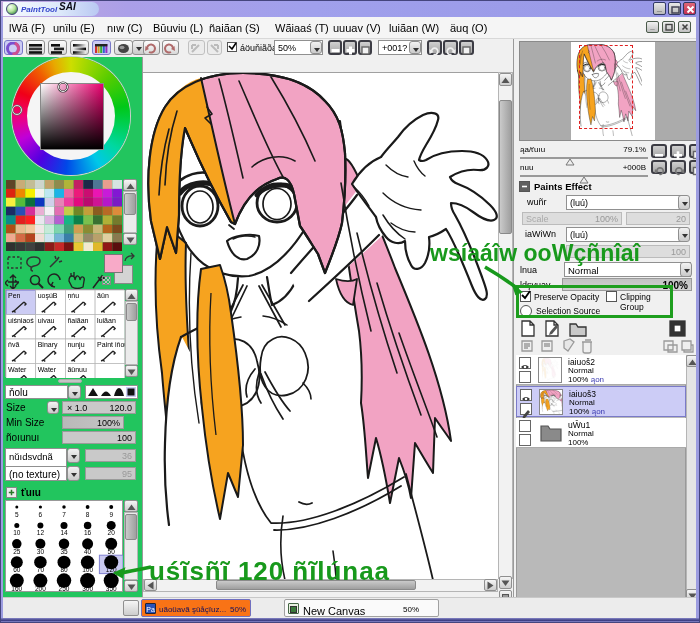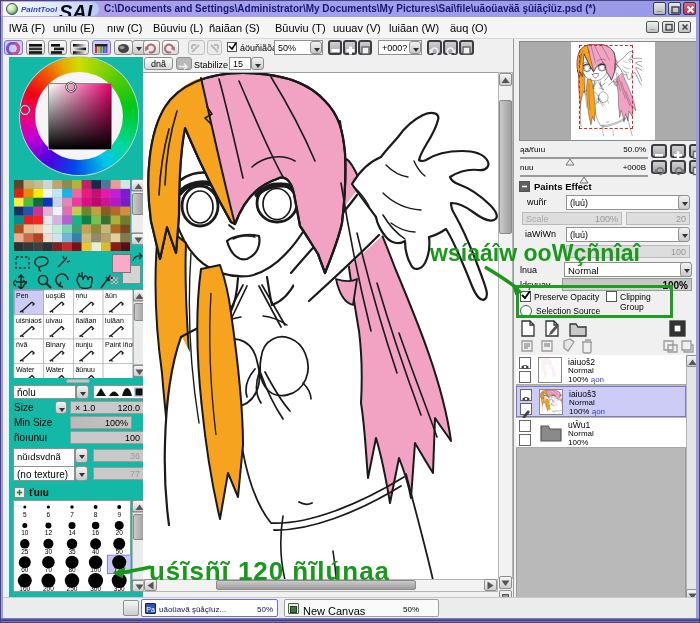--- a/index.html
+++ b/index.html
@@ -2,21 +2,21 @@
 <html><head><meta charset="utf-8"><style>
 *{margin:0;padding:0;box-sizing:border-box}
 html,body{width:700px;height:623px;overflow:hidden}
 #app{position:relative;width:700px;height:623px;background:#f0f0f0;font-family:"Liberation Sans",sans-serif;border:1px solid #45457e;overflow:hidden}
 .abs{position:absolute}
 
 #titlebar{left:0;top:0;width:698px;height:16px;background:linear-gradient(90deg,#c3aade 0%,#ab9fe8 18%,#a0a0ec 45%,#9898e6 100%)}
 #logo{left:2px;top:1px;width:96px;height:14px;background:linear-gradient(90deg,#f8fbff,#dce8fa 60%,#b9c8f2);border-radius:0 7px 7px 0;overflow:hidden}
 #logo .ball{position:absolute;left:3px;top:1px;width:12px;height:12px;border-radius:50%;background:radial-gradient(circle at 35% 30%,#f6fff4,#b8e6a0 45%,#4d9950 80%,#2c6c38);border:1px solid #447;}
 #logo .pt{position:absolute;left:18px;top:3px;font-size:8px;font-weight:bold;font-style:italic;color:#3344cc;letter-spacing:0}
-#logo .sai{position:absolute;left:56px;top:-1px;font-size:20px;font-weight:bold;font-style:italic;color:#0a0a14}
+#logo .sai{position:absolute;left:56px;top:-1px;font-size:10px;font-weight:bold;font-style:italic;color:#0a0a14}
 #titlepath{left:103px;top:2px;font-size:10px;font-weight:bold;color:#181878;white-space:nowrap}
 .winbtn{width:13px;height:13px;border:1px solid #333a66;border-radius:2px;background:linear-gradient(180deg,#e8e8e8,#b8b8b8);top:1px}
 .winbtn.cl{background:linear-gradient(180deg,#e06878,#c23050);}
 .winbtn span{position:absolute;left:0;top:-1px;width:100%;text-align:center;font-size:9px;font-weight:bold;color:#444;line-height:13px}
 
 #menubar{left:0;top:16px;width:698px;height:22px;background:#f5f5f5;border-bottom:1px solid #d8d8d8}
 #menubar .mi{position:absolute;top:5px;font-size:11px;color:#000;white-space:nowrap}
 .docbtn{width:13px;height:12px;border:1px solid #4a5a4a;border-radius:2px;background:linear-gradient(180deg,#f0f0f0,#c0c0c0);top:4px}
 .docbtn span{position:absolute;left:0;top:-1px;width:100%;text-align:center;font-size:8px;font-weight:bold;color:#333;line-height:12px}
 
@@ -24,21 +24,21 @@
 .tbtn{position:absolute;height:15px;border:1px solid #8f8f8f;border-radius:3px;background:linear-gradient(180deg,#fdfdfd,#d9d9d9);top:1px}
 .tbtn.sel{background:#ccccf4;border-color:#7878c8}
 .tbtn.dis{background:#ececec;border-color:#c0c0c0}
 .tbtn.dk{border:2px solid #3c3c44;background:linear-gradient(180deg,#cfcfcf,#a8a8a8);border-radius:3px}
 .combo{position:absolute;height:15px;background:#fff;border:1px solid #909090;font-size:9px;color:#000;top:1px}
 .combo .v{position:absolute;left:3px;top:2px}
 .arrbtn{position:absolute;width:13px;height:15px;border:1px solid #8f8f8f;border-radius:3px;background:linear-gradient(180deg,#f2f2f2,#cacaca);top:1px}
 .arrbtn:after{content:"";position:absolute;left:3px;top:6px;border:3px solid transparent;border-top:4px solid #333}
 .tlabel{position:absolute;font-size:9px;color:#000;top:4px}
 
-#leftpanel{left:8px;top:56px;width:142px;height:540px;background:#14b8a6;border-right:1px solid #9a9a9a}
+#leftpanel{left:0;top:56px;width:142px;height:540px;background:#22c55e;border-right:1px solid #9a9a9a}
 #rightpanel{left:512px;top:38px;width:152px;height:562px;background:#f0f0f0;border-left:1px solid #9a9a9a}
 #canvaswrap{left:142px;top:56px;width:370px;height:540px;background:#f0f0f0}
 #minibar{left:0;top:0;width:370px;height:15px;background:#f0f0f0}
 #canvas{left:0;top:15px;width:355px;height:507px;background:#fff;border-top:1px solid #a0a0a0;overflow:hidden}
 
 .sbtrack{position:absolute;background:#ebebeb;border:1px solid #b5b5b5}
 .sbthumb{position:absolute;background:linear-gradient(90deg,#cacaca,#9f9f9f);border:1px solid #8a8a8a;border-radius:2px}
 .sbbtn{position:absolute;width:13px;height:13px;border:1px solid #8f8f8f;border-radius:2px;background:linear-gradient(180deg,#f5f5f5,#cdcdcd);font-size:7px;color:#333;text-align:center;line-height:12px}
 
 .lbl{position:absolute;font-size:10px;color:#000}
@@ -52,42 +52,41 @@
 
 #botedge{left:0;top:617px;width:698px;height:6px;background:linear-gradient(180deg,#8888c8,#3a3a80 40%,#9c9ce0 70%,#9c9ce0)}
 </style></head><body>
 <div id="app">
   <div id="titlebar" class="abs"></div>
   <div id="logo" class="abs">
       <div class="ball"></div>
       <span class="pt">PaintTool</span>
       <span class="sai">SAI</span>
     </div>
-  <div id="titlepath" class="abs">C:\Documents and Settings\Administrator\My Documents\My Pictures\Sai\file\uãoüaväã şûiãçîüz.psd (*)</div>
   <div class="winbtn abs" style="left:652px">
       <span>_</span>
     </div>
   <div class="winbtn abs" style="left:667px">
       <svg width="11" height="11" style="position:absolute;left:1px;top:1px">
         <rect x="2" y="3" width="7" height="6" fill="none" stroke="#445" stroke-width="1.5"></rect>
       </svg>
     </div>
   <div class="winbtn cl abs" style="left:682px">
       <svg width="11" height="11" style="position:absolute;left:1px;top:1px">
         <path d="M2.5 2.5 L8.5 8.5 M8.5 2.5 L2.5 8.5" stroke="#fff" stroke-width="2"></path>
       </svg>
     </div>
 
   <div id="menubar" class="abs">
     <span class="mi" style="left:8px">lWã (F)</span>
     <span class="mi" style="left:52px">unïlu (E)</span>
     <span class="mi" style="left:106px">nıw (C)</span>
     <span class="mi" style="left:152px">Būuviu (L)</span>
     <span class="mi" style="left:208px">ñaiãan (S)</span>
-    <span class="mi" style="left:274px">Būuviu (T)</span>
+    <span class="mi" style="left:274px">Wãiaaś (T)</span>
     <span class="mi" style="left:332px">uuuav (V)</span>
     <span class="mi" style="left:388px">luiãan (W)</span>
     <span class="mi" style="left:449px">äuq (O)</span>
     <div class="docbtn abs" style="left:645px">
         <span>_</span>
       </div>
     <div class="docbtn abs" style="left:661px">
         <svg width="10" height="10" style="position:absolute;left:1px;top:0px">
           <rect x="2" y="2.5" width="6" height="5.5" fill="none" stroke="#444" stroke-width="1.4"></rect>
         </svg>
@@ -168,21 +167,21 @@
           <rect x="1.5" y="4" width="8" height="3" fill="#fff"></rect>
         </svg></div>
     <div class="tbtn dk" style="left:342px;width:14px"><svg width="11" height="11">
           <rect x="1.5" y="4" width="8" height="3" fill="#fff"></rect>
           <rect x="4" y="1.5" width="3" height="8" fill="#fff"></rect>
         </svg></div>
     <div class="tbtn dk" style="left:357px;width:14px"><svg width="11" height="11">
           <rect x="2" y="2" width="7" height="7" fill="#f2f2f2" stroke="#666" stroke-width="1.4"></rect>
         </svg></div>
     <div class="combo" style="left:377px;width:44px">
-        <span class="v">+000?</span>
+        <span class="v">+001?</span>
       </div>
     <div class="arrbtn" style="left:408px;width:12px;height:13px;top:2px"></div>
     <div class="tbtn dk" style="left:426px;width:15px"><svg width="11" height="11">
           <path d="M2.5 7 a3.2 3.2 0 1 1 2 2.4" fill="none" stroke="#eee" stroke-width="1.7"></path>
           <path d="M0.5 4 L4.5 7 L0.5 9 Z" fill="#eee"></path>
         </svg></div>
     <div class="tbtn dk" style="left:442px;width:15px"><svg width="11" height="11">
           <path d="M8.5 7 a3.2 3.2 0 1 0 -2 2.4" fill="none" stroke="#eee" stroke-width="1.7"></path>
           <path d="M10.5 4 L6.5 7 L10.5 9 Z" fill="#eee"></path>
         </svg></div>
@@ -420,21 +419,21 @@
       </div>
     <div class="arrbtn" style="left:66px;top:391px;height:15px"></div>
     <div class="rbar" style="left:84px;top:392px;width:51px;color:#999">
         <span class="rv">36</span>
       </div>
     <div class="combo" style="left:4px;top:409px;width:62px;height:15px">
         <span class="v" style="font-size:10px">(no texture)</span>
       </div>
     <div class="arrbtn" style="left:66px;top:409px;height:15px"></div>
     <div class="rbar" style="left:84px;top:410px;width:51px;color:#999">
-        <span class="rv">77</span>
+        <span class="rv">95</span>
       </div>
 
     <div style="position:absolute;left:5px;top:430px;width:11px;height:11px;border:1px solid #888;background:#eee">
         <svg width="9" height="9" style="display:block">
           <path d="M4.5 1.8 v5.4 M1.8 4.5 h5.4" stroke="#2a7a2a" stroke-width="1.5"></path>
         </svg>
       </div>
     <div class="lbl" style="left:20px;top:430px;font-weight:bold">ťuıu</div>
 
     <div style="position:absolute;left:4px;top:443px;width:118px;height:92px;background:#fff;border:1px solid #999"></div>
@@ -494,31 +493,20 @@
     <div class="sbbtn" style="left:123px;top:443px;width:14px;height:12px"><svg width="9" height="7" style="margin-top:3px">
           <path d="M4.5 0.5 L8.5 6 L0.5 6 Z" fill="#555"></path>
         </svg></div>
     <div class="sbtrack" style="left:123px;top:455px;width:14px;height:68px"></div>
     <div class="sbthumb" style="left:124px;top:457px;width:12px;height:26px"></div>
     <div class="sbbtn" style="left:123px;top:523px;width:14px;height:12px"><svg width="9" height="7" style="margin-top:3px">
           <path d="M0.5 0.5 L8.5 0.5 L4.5 6 Z" fill="#555"></path>
         </svg></div>
   </div>
   <div id="canvaswrap" class="abs">
-    <div id="minibar" class="abs">
-      <div class="tbtn" style="left:1px;top:0;width:29px;height:13px;font-size:9px;text-align:center;line-height:12px">dnã</div>
-      <div class="tbtn" style="left:33px;top:0;width:16px;height:13px;background:#b8b8b8"><svg width="14" height="11">
-            <path d="M2 5.5 h8 m-3-3 l3 3 l-3 3" stroke="#eee" stroke-width="1.6" fill="none"></path>
-          </svg></div>
-      <div style="position:absolute;left:51px;top:3px;font-size:9px">Stabilize</div>
-      <div class="combo" style="left:86px;top:0;width:22px;height:13px">
-          <span class="v" style="font-size:9px;top:1px">15</span>
-        </div>
-      <div class="arrbtn" style="left:108px;top:0;height:13px"></div>
-    </div>
     <div id="canvas" class="abs">
       <svg width="355" height="507" viewBox="0 0 355 507" id="girl">
           <g id="girlart">
         <g stroke="#1a1a1a" stroke-width="2.2" fill="none" stroke-linecap="round" stroke-linejoin="round">
 
         <path d="M184 48 L197 48 C201 75 203 100 204 125 C204 140 202 152 199 162 L186 172 C184 130 183 90 184 48 Z" fill="#f2a3c3" stroke-width="2"></path>
         <path d="M190 78 C198 140 206 200 216 258 C220 290 219 312 218 330 C222 355 223 382 225 405 L233 365 C240 388 244 412 247 430 L256 385 C262 400 266 414 268 425 L272 370 C279 382 285 392 290 400 L292 345 C298 354 304 362 308 368 C300 310 275 250 252 195 C245 176 230 140 221 118 C214 100 208 88 203 86 C198 83 193 80 190 78 Z" fill="#f2a3c3" stroke-width="2"></path>
 
         <path d="M16 148 C 10 200 12 250 19 300 C 22 340 28 380 26 404 L38 358 L44 400 L50 338 C 46 280 41 220 43 170 Z" fill="#f6a31f" stroke-width="2"></path>
 
@@ -600,21 +588,21 @@
 
     <div style="position:absolute;left:5px;top:2px;width:182px;height:100px;background:#fff;border:1px solid #8a8a8a">
       <div style="position:absolute;left:0;top:0;width:51px;height:98px;background:#ababab"></div>
       <div style="position:absolute;left:135px;top:0;width:47px;height:98px;background:#ababab"></div>
       <svg style="position:absolute;left:56px;top:2px" width="66" height="92" viewBox="0 0 340 507" preserveAspectRatio="none">
           <use href="#girlart"></use>
         </svg>
       <div style="position:absolute;left:59px;top:3px;width:54px;height:84px;border:1px dashed #e02020"></div>
     </div>
     <div class="lbl8" style="left:6px;top:106px">ąa/ťuıu</div>
-    <div class="lbl8" style="left:102px;top:106px;width:30px;text-align:right">50.0%</div>
+    <div class="lbl8" style="left:102px;top:106px;width:30px;text-align:right">79.1%</div>
     <div style="position:absolute;left:6px;top:118px;width:128px;height:2px;background:#999"></div>
     <svg class="abs" style="left:6px;top:119px" width="128" height="8">
         <path d="M50 1 L54 7 L46 7 Z" fill="#eee" stroke="#777" stroke-width="1"></path>
       </svg>
     <div class="lbl8" style="left:6px;top:124px">nuu</div>
     <div class="lbl8" style="left:100px;top:124px;width:32px;text-align:right">+000B</div>
     <div style="position:absolute;left:6px;top:136px;width:128px;height:2px;background:#999"></div>
     <svg class="abs" style="left:6px;top:137px" width="128" height="8">
         <path d="M64 1 L68 7 L60 7 Z" fill="#eee" stroke="#777" stroke-width="1"></path>
       </svg>
@@ -765,21 +753,21 @@
       <path d="M520 291 l -8 -7 l 3 9 z" fill="#18991c" stroke-width="2"></path>
       <path d="M150 566 C 136 569 126 571 119 572"></path>
       <path d="M114 572 l 9 -4 l -2 8 z" fill="#18991c" stroke-width="2"></path>
     </g>
     <text x="429" y="260" font-size="23" font-weight="bold" fill="#18991c" font-family="Liberation Sans" textLength="210">wsíaáîw ooWçñnîaî</text>
     <text x="148" y="579" font-size="26" font-weight="bold" fill="#18991c" font-family="Liberation Sans" textLength="240">uśĩsñĩ 120 ñĩlúnaa</text>
   </svg>
 
   <div id="tabsbar" class="abs">
     <div class="sbbtn" style="left:122px;top:2px;width:16px;height:16px"></div>
-    <div class="tab" style="left:140px;width:137px;background:#ffffff;border-color:#7070c0">
+    <div class="tab" style="left:140px;width:110px;background:#f97316;border-color:#7070c0">
       <span style="position:absolute;left:3px;top:3px;width:11px;height:11px;background:#2a52b8;border:1px solid #223;border-radius:1px;color:#fff;font-size:7px;text-align:center;line-height:11px">Pa</span>
       <span style="position:absolute;left:17px;top:5px;color:#101060">uãoüavã şûåçïuz...</span>
       <span style="position:absolute;right:4px;top:5px;color:#101060">50%</span>
     </div>
     <div class="tab" style="left:283px;width:155px;background:#fafafa;border-color:#a0a0a0">
       <span style="position:absolute;left:3px;top:3px;width:11px;height:11px;background:#e8f0e0;border:1px solid #464;border-radius:1px;color:#263;font-size:8px;text-align:center;line-height:11px"><svg width="9" height="9" style="margin-top:1px">
             <rect x="1.5" y="1.5" width="6" height="6" fill="#3a7a3a" stroke="#333"></rect>
           </svg></span>
       <span style="position:absolute;left:18px;top:5px;font-size:11px">New Canvas</span>
       <span style="position:absolute;left:118px;top:5px">50%</span>

